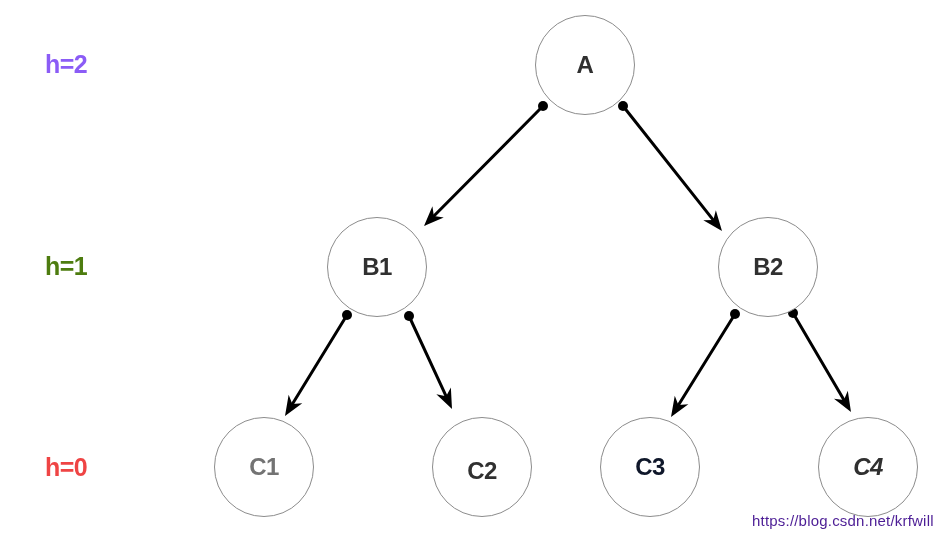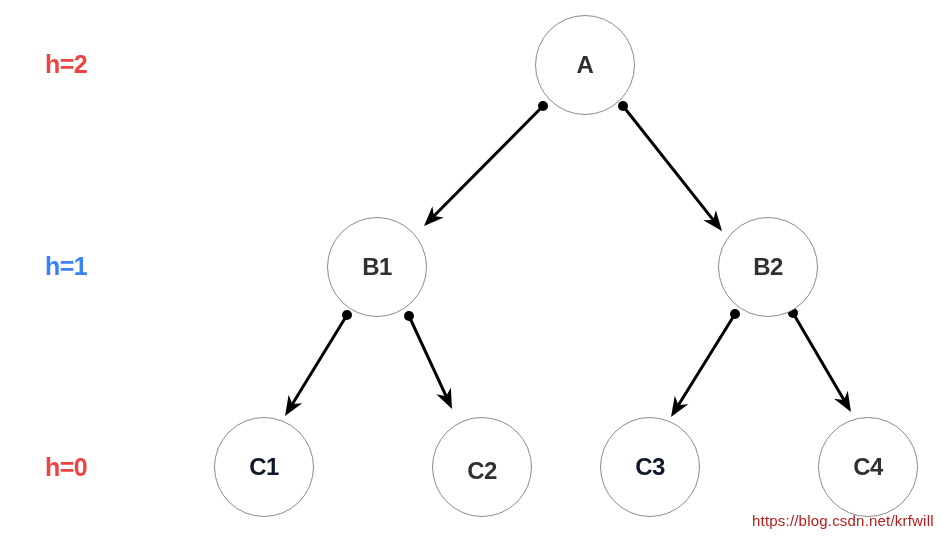--- a/index.html
+++ b/index.html
@@ -104,34 +104,34 @@
       <div class="node" style="left: 535px; top: 15px; width: 100px; height: 100px; border-color: rgb(140, 140, 140); background: rgb(255, 255, 255);">
         <span class="node-label" style="color: rgb(48, 48, 48);">A</span>
       </div>
       <div class="node" style="left: 327px; top: 217px; width: 100px; height: 100px; border-color: rgb(140, 140, 140); background: rgb(255, 255, 255); text-align: right;">
         <span class="node-label" style="color: rgb(48, 48, 48);">B1</span>
       </div>
       <div class="node" style="left: 718px; top: 217px; width: 100px; height: 100px; border-color: rgb(140, 140, 140); background: rgb(255, 255, 255);">
         <span class="node-label" style="color: rgb(48, 48, 48);">B2</span>
       </div>
       <div class="node" style="left: 214px; top: 417px; width: 100px; height: 100px; border-color: rgb(140, 140, 140); background: rgb(255, 255, 255);">
-        <span class="node-label" style="color: #0f172a;">C1</span>
+        <span class="node-label" style="color: #737373;">C1</span>
       </div>
       <div class="node" style="left: 432px; top: 417px; width: 100px; height: 100px; border-color: rgb(140, 140, 140); background: rgb(255, 255, 255);">
         <span class="node-label" style="color: rgb(48, 48, 48); margin-top: 7px;">C2</span>
       </div>
       <div class="node" style="left: 600px; top: 417px; width: 100px; height: 100px; border-color: rgb(140, 140, 140); background: rgb(255, 255, 255);">
         <span class="node-label" style="color: #0f172a;">C3</span>
       </div>
       <div class="node" style="left: 818px; top: 417px; width: 100px; height: 100px; border-color: rgb(140, 140, 140); background: rgb(255, 255, 255);">
-        <span class="node-label" style="color: rgb(48, 48, 48);">C4</span>
+        <span class="node-label" style="color: rgb(48, 48, 48); font-style: italic;">C4</span>
       </div>
     </div>
 
   <div id="label-layer">
-      <div class="level-label" style="left: 45px; top: 52px; color: #ef4444;">h=2</div>
-      <div class="level-label" style="left: 45px; top: 254px; color: #3b82f6;">h=1</div>
+      <div class="level-label" style="left: 45px; top: 52px; color: #8b5cf6;">h=2</div>
+      <div class="level-label" style="left: 45px; top: 254px; color: #4d7c0f;">h=1</div>
       <div class="level-label" style="left: 45px; top: 455px; color: #ef4444;">h=0</div>
     </div>
 
-  <div class="watermark" style="left: 752px; top: 512px; color: #b91c1c;">https://blog.csdn.net/krfwill</div>
+  <div class="watermark" style="left: 752px; top: 512px; color: #4c1d95;">https://blog.csdn.net/krfwill</div>
 
 </div>
 
 </body></html>

